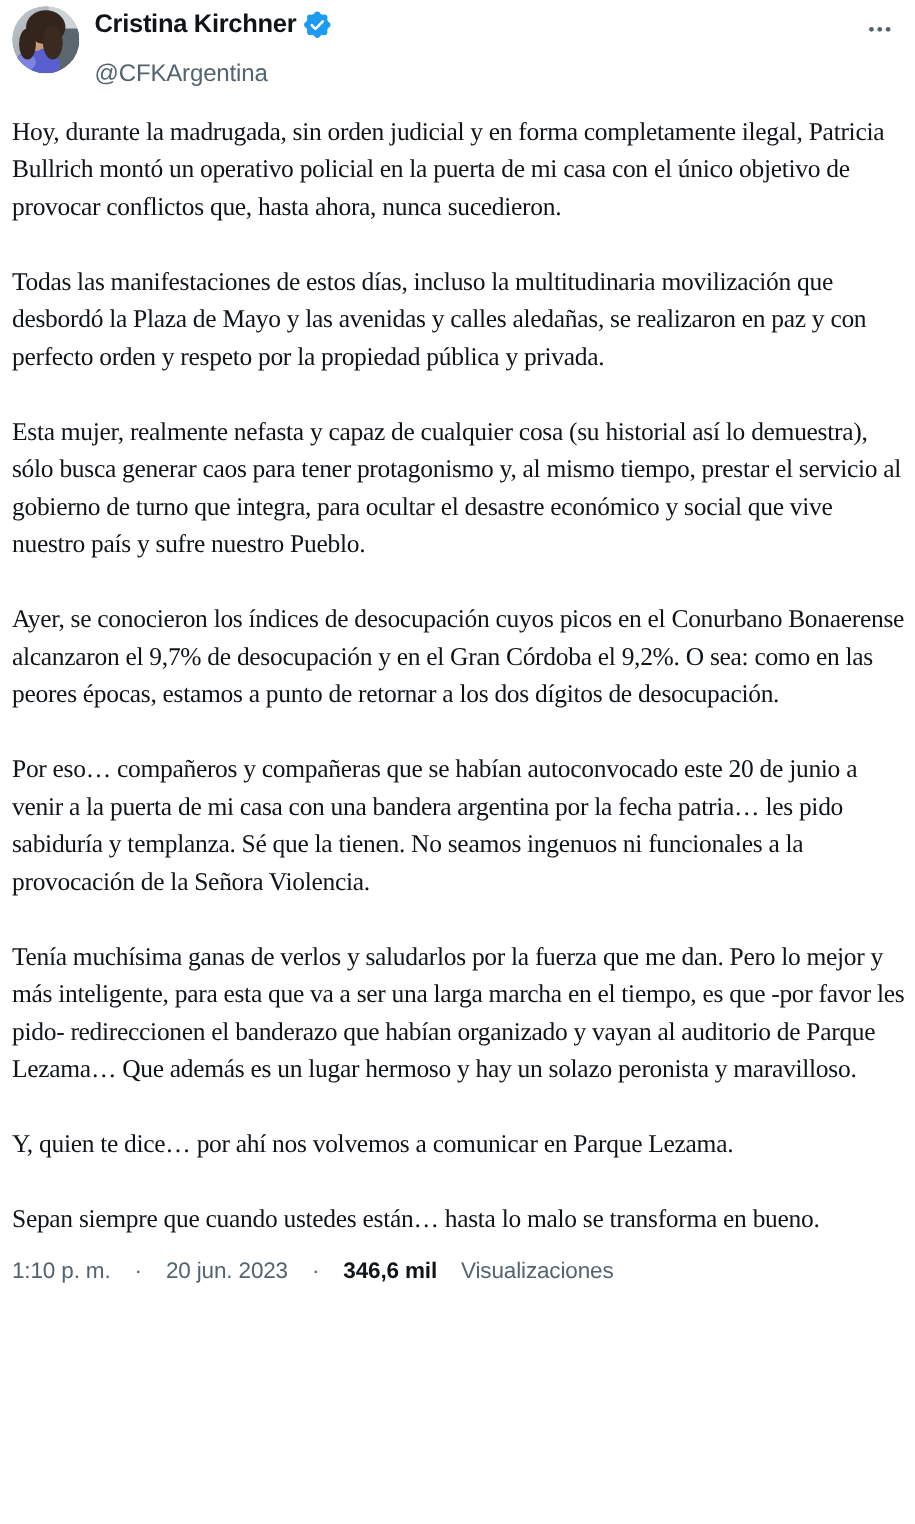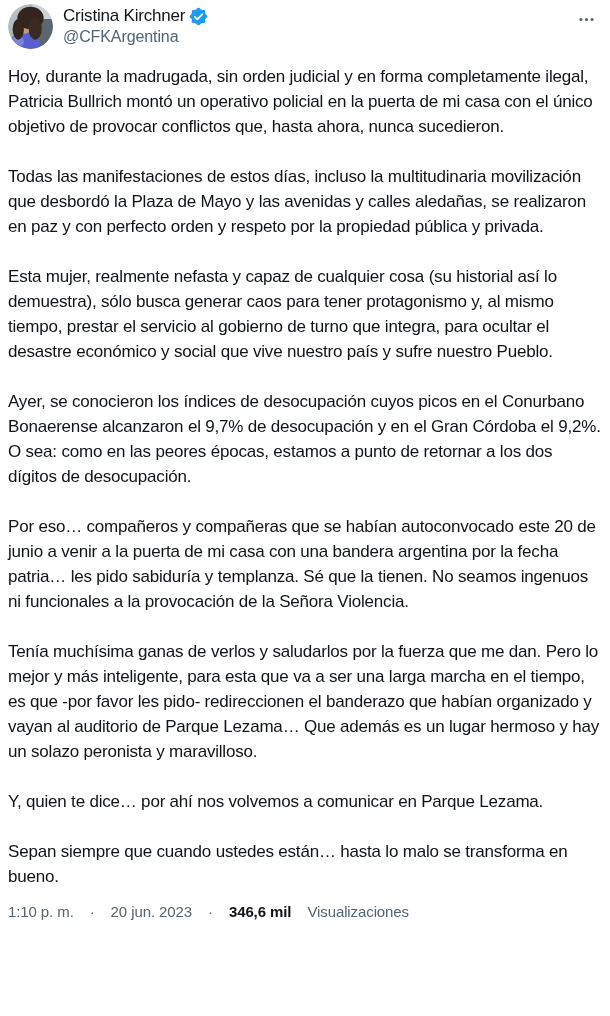--- a/index.html
+++ b/index.html
@@ -39,55 +39,56 @@
     padding-top: 2px;
   }
   .author-name-row {
     display: flex;
     align-items: center;
     gap: 4px;
     cursor: pointer;
   }
   .author-name {
     font-size: 17px;
-    font-weight: 400;
+    font-weight: 700;
     color: #0f1419;
     letter-spacing: -0.2px;
     line-height: 20px;
   }
   .verified-badge {
     display: inline-flex;
     margin-top: 1px;
   }
   .author-handle {
     font-size: 16px;
     color: #536471;
     letter-spacing: -0.1px;
     line-height: 20px;
-    margin-top: 1px;
+    margin-top: 14px;
     cursor: pointer;
   }
   .more-button {
     position: absolute;
     top: 2px;
     right: 2px;
     background: none;
     border: none;
     padding: 4px;
     cursor: pointer;
     border-radius: 50%;
   }
   .tweet-text {
     margin-top: 15px;
     width: 596px;
     font-size: 17px;
     line-height: 25px;
     letter-spacing: -0.2px;
     color: #0f1419;
     white-space: pre-line;
+    font-family: Liberation Serif, serif;
   }
   .tweet-footer {
     margin-top: 14px;
     display: flex;
     align-items: baseline;
     gap: 16px;
     font-size: 15px;
     color: #536471;
     letter-spacing: -0.1px;
   }

